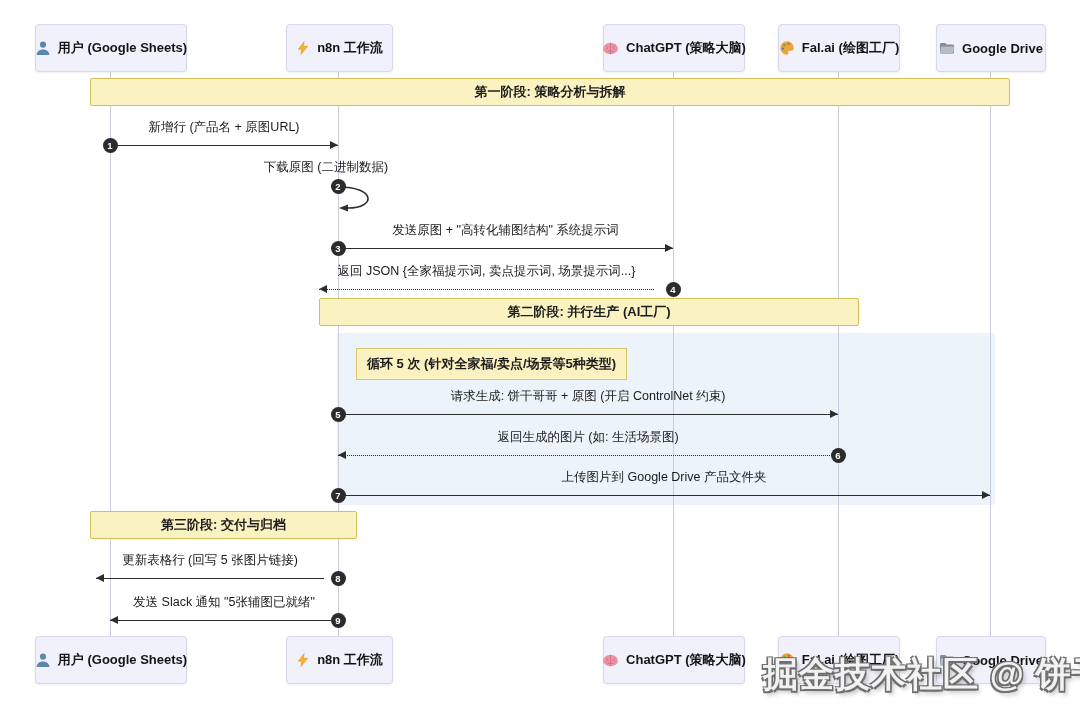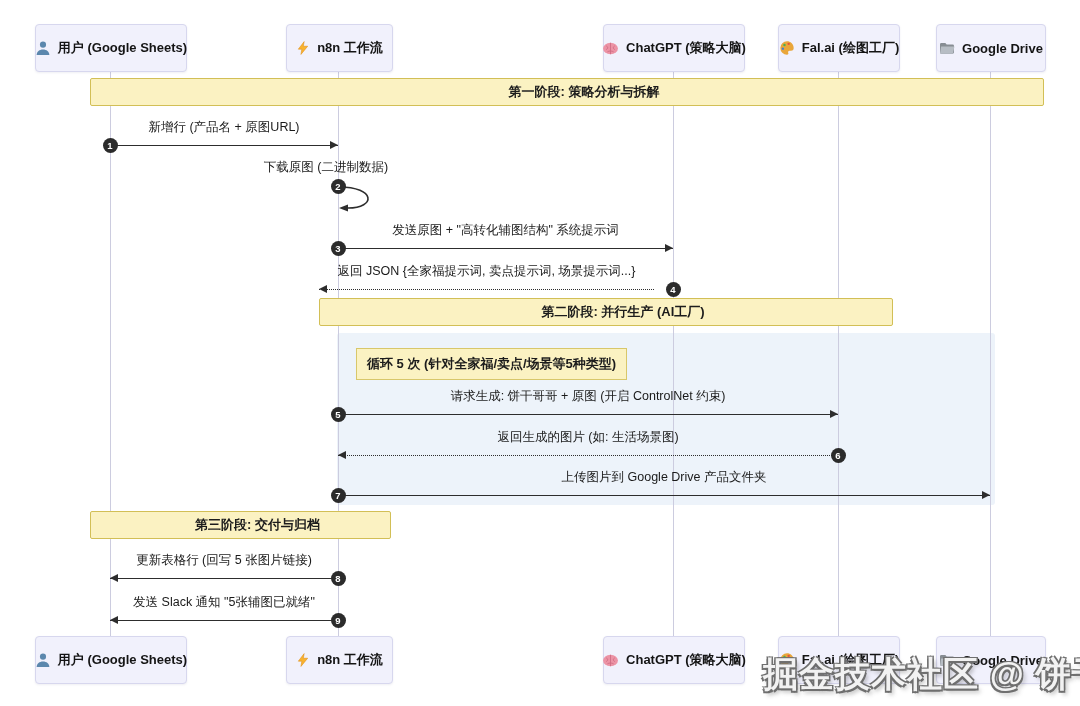--- a/index.html
+++ b/index.html
@@ -6,21 +6,21 @@
   body{width:1080px;height:706px;position:relative;overflow:hidden;
        font-family:"Liberation Sans","DejaVu Sans",sans-serif;}
   #stage{position:absolute;inset:0;}
   .lifeline{position:absolute;width:1px;background:#ccccdf;z-index:1;}
   .actor-box{position:absolute;height:46px;background:#f1f1fc;border:1px solid #d7d7ee;
     border-radius:4px;display:flex;align-items:center;justify-content:center;gap:7px;
     z-index:3;box-shadow:0 1px 2px rgba(120,120,160,0.12);}
   .actor-label{font-size:13px;font-weight:bold;color:#141414;white-space:nowrap;}
   .actor-icon{display:flex;align-items:center;}
   .phase-banner{position:absolute;height:26px;background:#fbf2c2;border:1px solid #d2bf56;
-    border-radius:2px;display:flex;align-items:center;justify-content:center;z-index:2;padding-left:34px;}
+    border-radius:2px;display:flex;align-items:center;justify-content:center;z-index:2;}
   .phase-label{font-size:13px;font-weight:bold;color:#1c1c1c;white-space:nowrap;}
   .loop-region{position:absolute;background:#edf3fa;border-radius:3px;z-index:0;}
   .loop-label-box{position:absolute;height:26px;background:#fbf2c2;border:1px solid #d8c76a;
     display:flex;align-items:center;justify-content:center;padding:2px 10px;z-index:2;}
   .loop-label{font-size:13px;font-weight:bold;color:#1c1c1c;white-space:nowrap;}
   .msg{position:absolute;z-index:4;}
   .msg-label{position:absolute;top:0;left:0;right:0;text-align:center;font-size:12.5px;
     color:#1a1a1a;white-space:nowrap;}
   .msg-line{position:absolute;left:0;right:0;height:0;}
   .msg-line.solid{border-top:1.6px solid #2d2d2d;}
@@ -189,21 +189,21 @@
       <div class="msg-line dotted" style="top: 26px;"></div>
       <div class="arrowhead left" style="top: 21.5px; left: 0px;"></div>
     </div>
     <div class="num-circle" style="left: 830.5px; top: 447.5px;">6</div>
     <div class="msg" style="left: 338px; top: 469px; width: 652px; height: 32px;">
       <div class="msg-label">上传图片到 Google Drive 产品文件夹</div>
       <div class="msg-line solid" style="top: 26px;"></div>
       <div class="arrowhead right" style="top: 21.5px; right: 0px;"></div>
     </div>
     <div class="num-circle" style="left: 330.5px; top: 487.5px;">7</div>
-    <div class="msg" style="left: 110px; top: 552px; width: 228px; height: 32px;">
+    <div class="msg" style="left: 96px; top: 552px; width: 228px; height: 32px;">
       <div class="msg-label">更新表格行 (回写 5 张图片链接)</div>
       <div class="msg-line solid" style="top: 26px;"></div>
       <div class="arrowhead left" style="top: 21.5px; left: 0px;"></div>
     </div>
     <div class="num-circle" style="left: 330.5px; top: 570.5px;">8</div>
     <div class="msg" style="left: 110px; top: 594px; width: 228px; height: 32px;">
       <div class="msg-label">发送 Slack 通知 "5张辅图已就绪"</div>
       <div class="msg-line solid" style="top: 26px;"></div>
       <div class="arrowhead left" style="top: 21.5px; left: 0px;"></div>
     </div>

